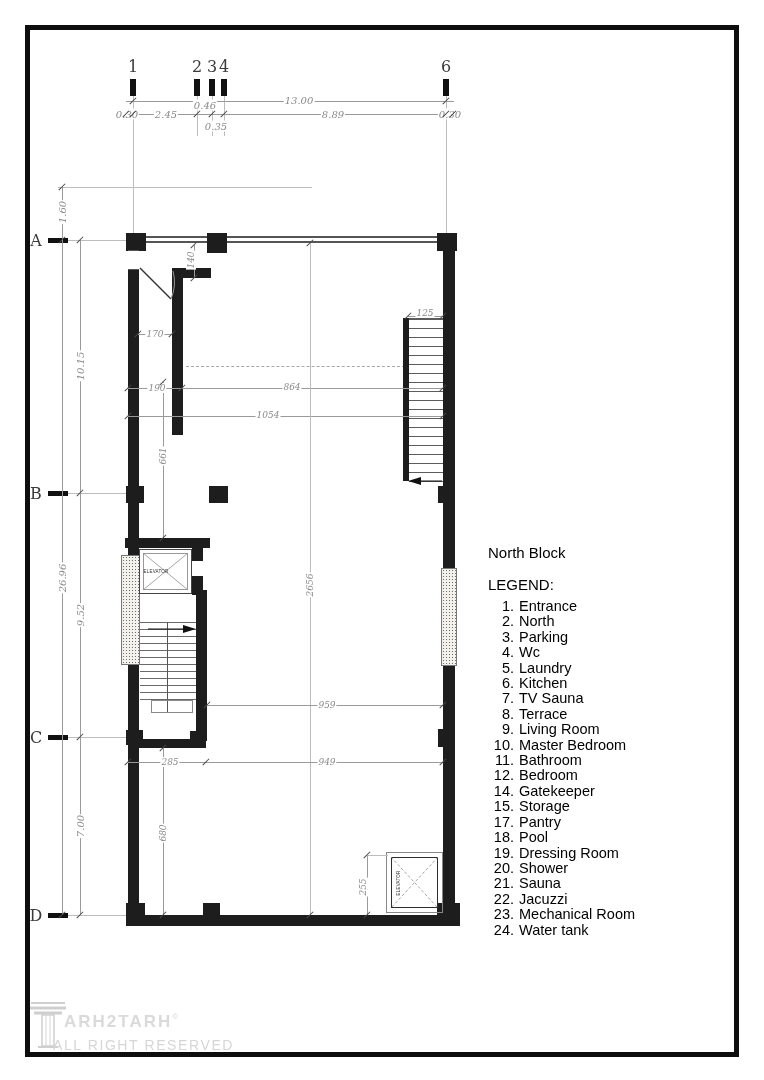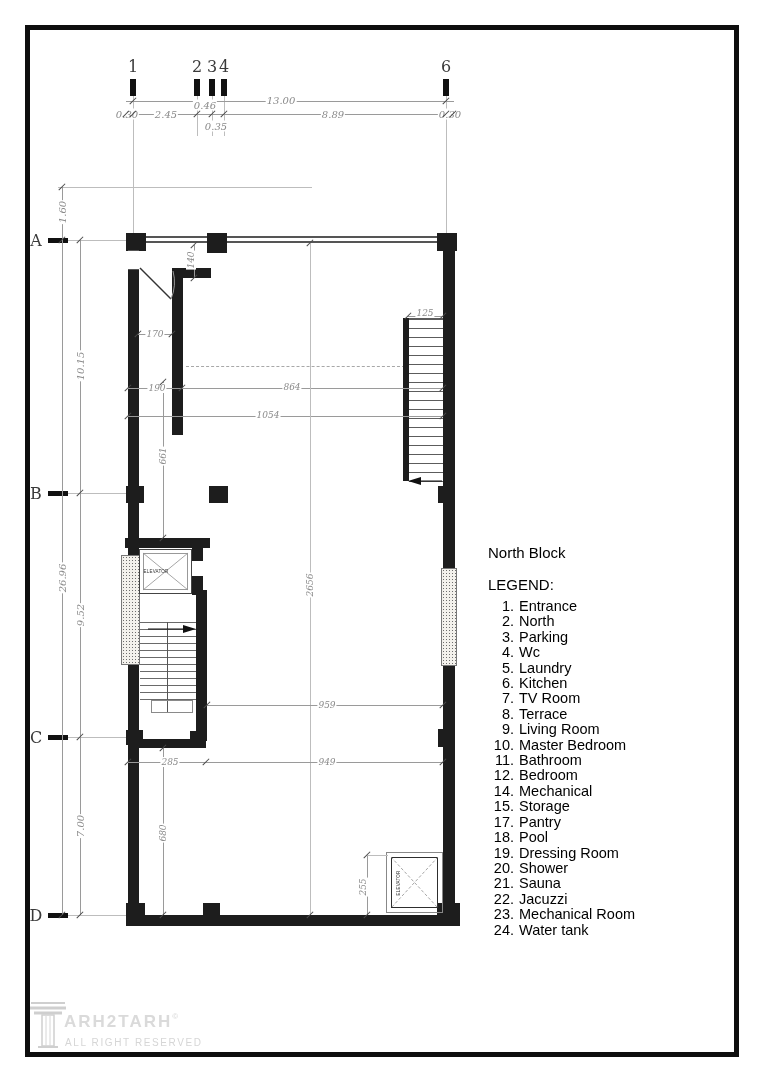--- a/index.html
+++ b/index.html
@@ -33,21 +33,21 @@
   .legend{position:absolute;left:488px;top:543px;width:240px;color:#000;}
   .ttl{font-size:15px;line-height:19px;}
   .lhead{font-size:15px;margin-top:14px;margin-bottom:6px;}
   .litem{display:flex;font-size:14.5px;line-height:15.4px;}
   .litem .num{width:26px;text-align:right;flex:none;}
   .litem .lbl{margin-left:5px;}
   .logo{position:absolute;left:30px;top:1000px;color:#d9d9d9;}
   .brand{position:absolute;left:34px;top:12px;font-weight:bold;font-size:17px;
          letter-spacing:2px;color:#dadada;white-space:nowrap;}
   .brand sup{font-size:8px;letter-spacing:0;vertical-align:8px;}
-  .tagline{position:absolute;left:35px;top:37px;font-size:10px;letter-spacing:1.6px;
+  .tagline{position:absolute;left:23px;top:37px;font-size:14px;letter-spacing:1.6px;
            color:#d6d6d6;white-space:nowrap;}
   svg{position:absolute;overflow:visible;}
 </style>
 </head>
 <body>
 
 <div class="sheet">
   <div class="frame"></div>
 
   <div>
@@ -61,21 +61,21 @@
     <i class="gbarv" style="left:212px;top:79px"></i>
     <i class="gbarv" style="left:224px;top:79px"></i>
     <i class="gbarv" style="left:446px;top:79px"></i>
     <div class="wln" style="left:133px;top:96px;width:1px;height:137px"></div>
     <div class="wln" style="left:197px;top:96px;width:1px;height:40px"></div>
     <div class="wln" style="left:212px;top:96px;width:1px;height:40px"></div>
     <div class="wln" style="left:224px;top:96px;width:1px;height:40px"></div>
     <div class="wln" style="left:446px;top:96px;width:1px;height:137px"></div>
     <div class="ln" style="left:126px;top:101px;width:328px;height:1px"></div>
     <div class="ln" style="left:120px;top:114px;width:339px;height:1px"></div>
-    <span class="dim big" style="left:281px;top:100px">13.00</span>
+    <span class="dim big" style="left:299px;top:100px">13.00</span>
     <span class="dim big" style="left:127px;top:114px">0.30</span>
     <span class="dim big" style="left:166px;top:114px">2.45</span>
     <span class="dim big" style="left:205px;top:105px">0.46</span>
     <span class="dim big" style="left:216px;top:126px">0.35</span>
     <span class="dim big" style="left:333px;top:114px">8.89</span>
     <span class="dim big" style="left:450px;top:114px">0.30</span>
   </div>
 
   <div>
     <span class="gnum" style="left:36px;top:240px">A</span>
@@ -269,21 +269,21 @@
       <div class="litem">
           <span class="num">5.</span>
           <span class="lbl">Laundry</span>
         </div>
       <div class="litem">
           <span class="num">6.</span>
           <span class="lbl">Kitchen</span>
         </div>
       <div class="litem">
           <span class="num">7.</span>
-          <span class="lbl">TV Room</span>
+          <span class="lbl">TV Sauna</span>
         </div>
       <div class="litem">
           <span class="num">8.</span>
           <span class="lbl">Terrace</span>
         </div>
       <div class="litem">
           <span class="num">9.</span>
           <span class="lbl">Living Room</span>
         </div>
       <div class="litem">
@@ -293,21 +293,21 @@
       <div class="litem">
           <span class="num">11.</span>
           <span class="lbl">Bathroom</span>
         </div>
       <div class="litem">
           <span class="num">12.</span>
           <span class="lbl">Bedroom</span>
         </div>
       <div class="litem">
           <span class="num">14.</span>
-          <span class="lbl">Mechanical</span>
+          <span class="lbl">Gatekeeper</span>
         </div>
       <div class="litem">
           <span class="num">15.</span>
           <span class="lbl">Storage</span>
         </div>
       <div class="litem">
           <span class="num">17.</span>
           <span class="lbl">Pantry</span>
         </div>
       <div class="litem">

